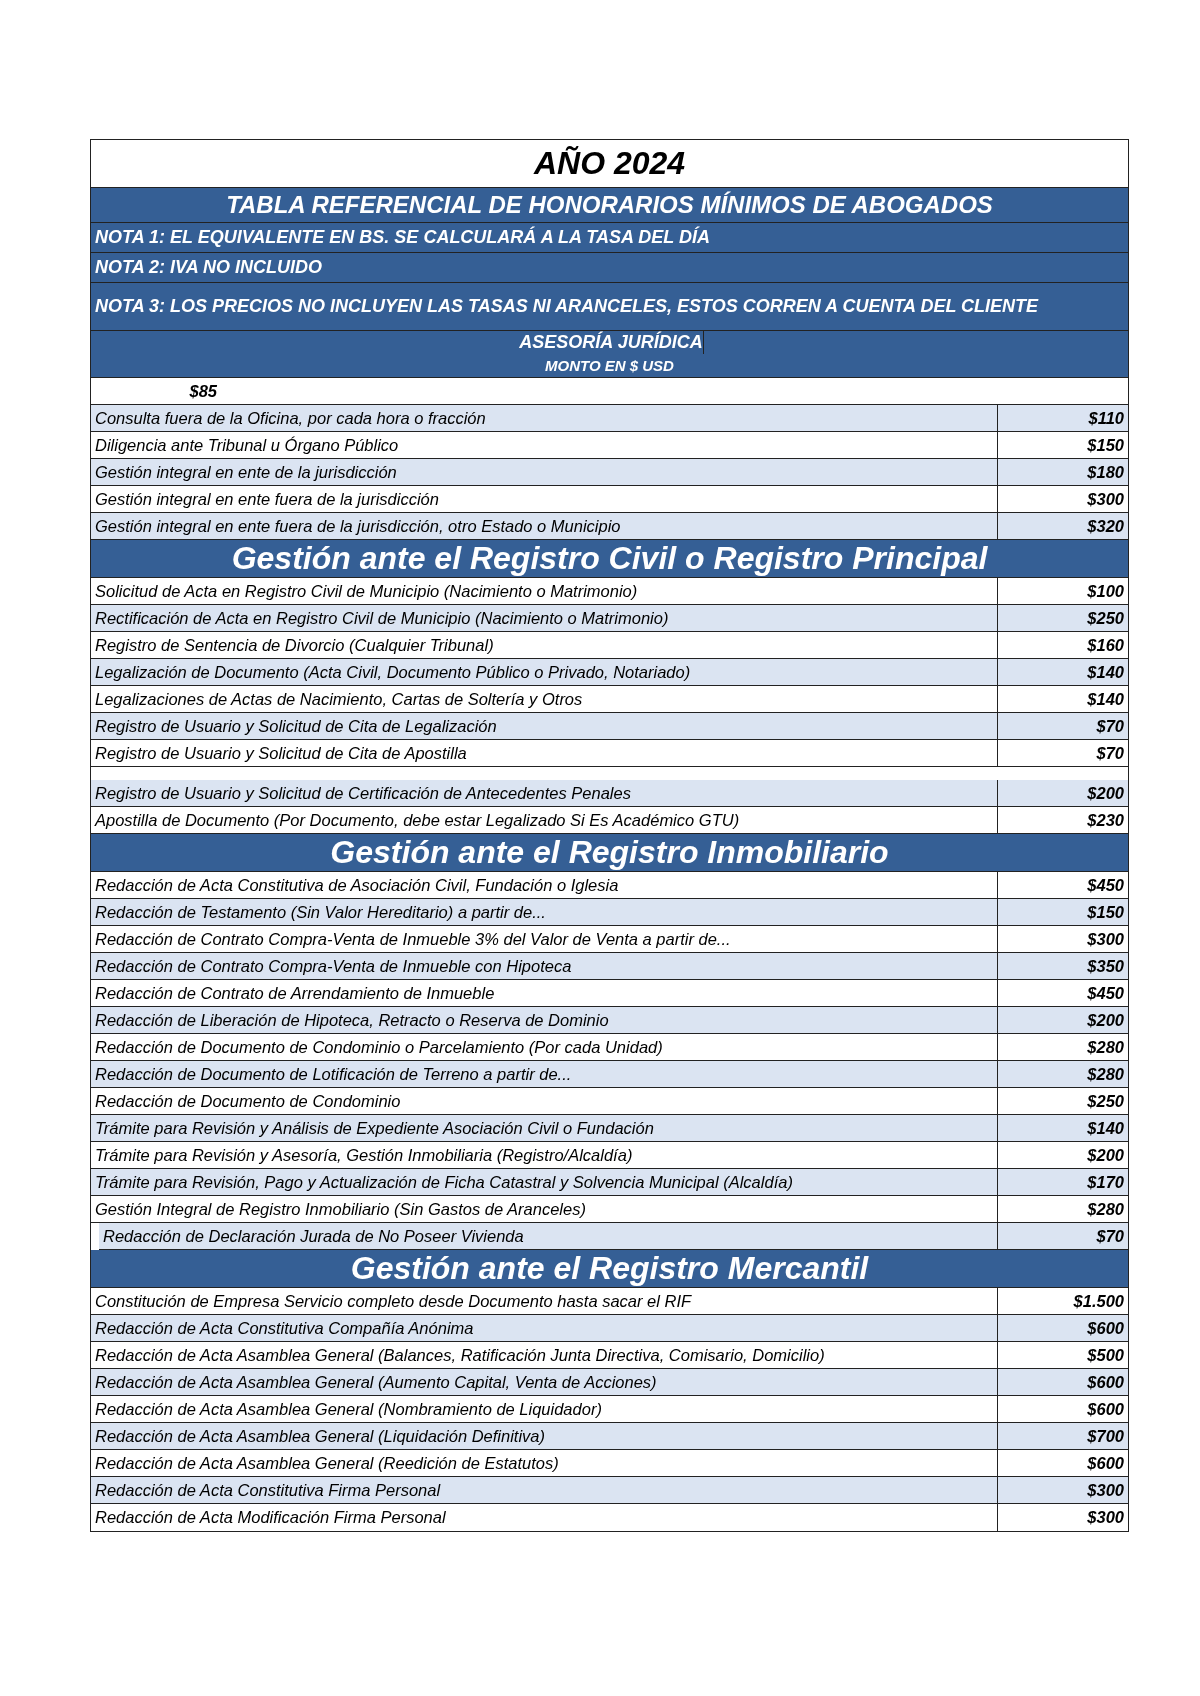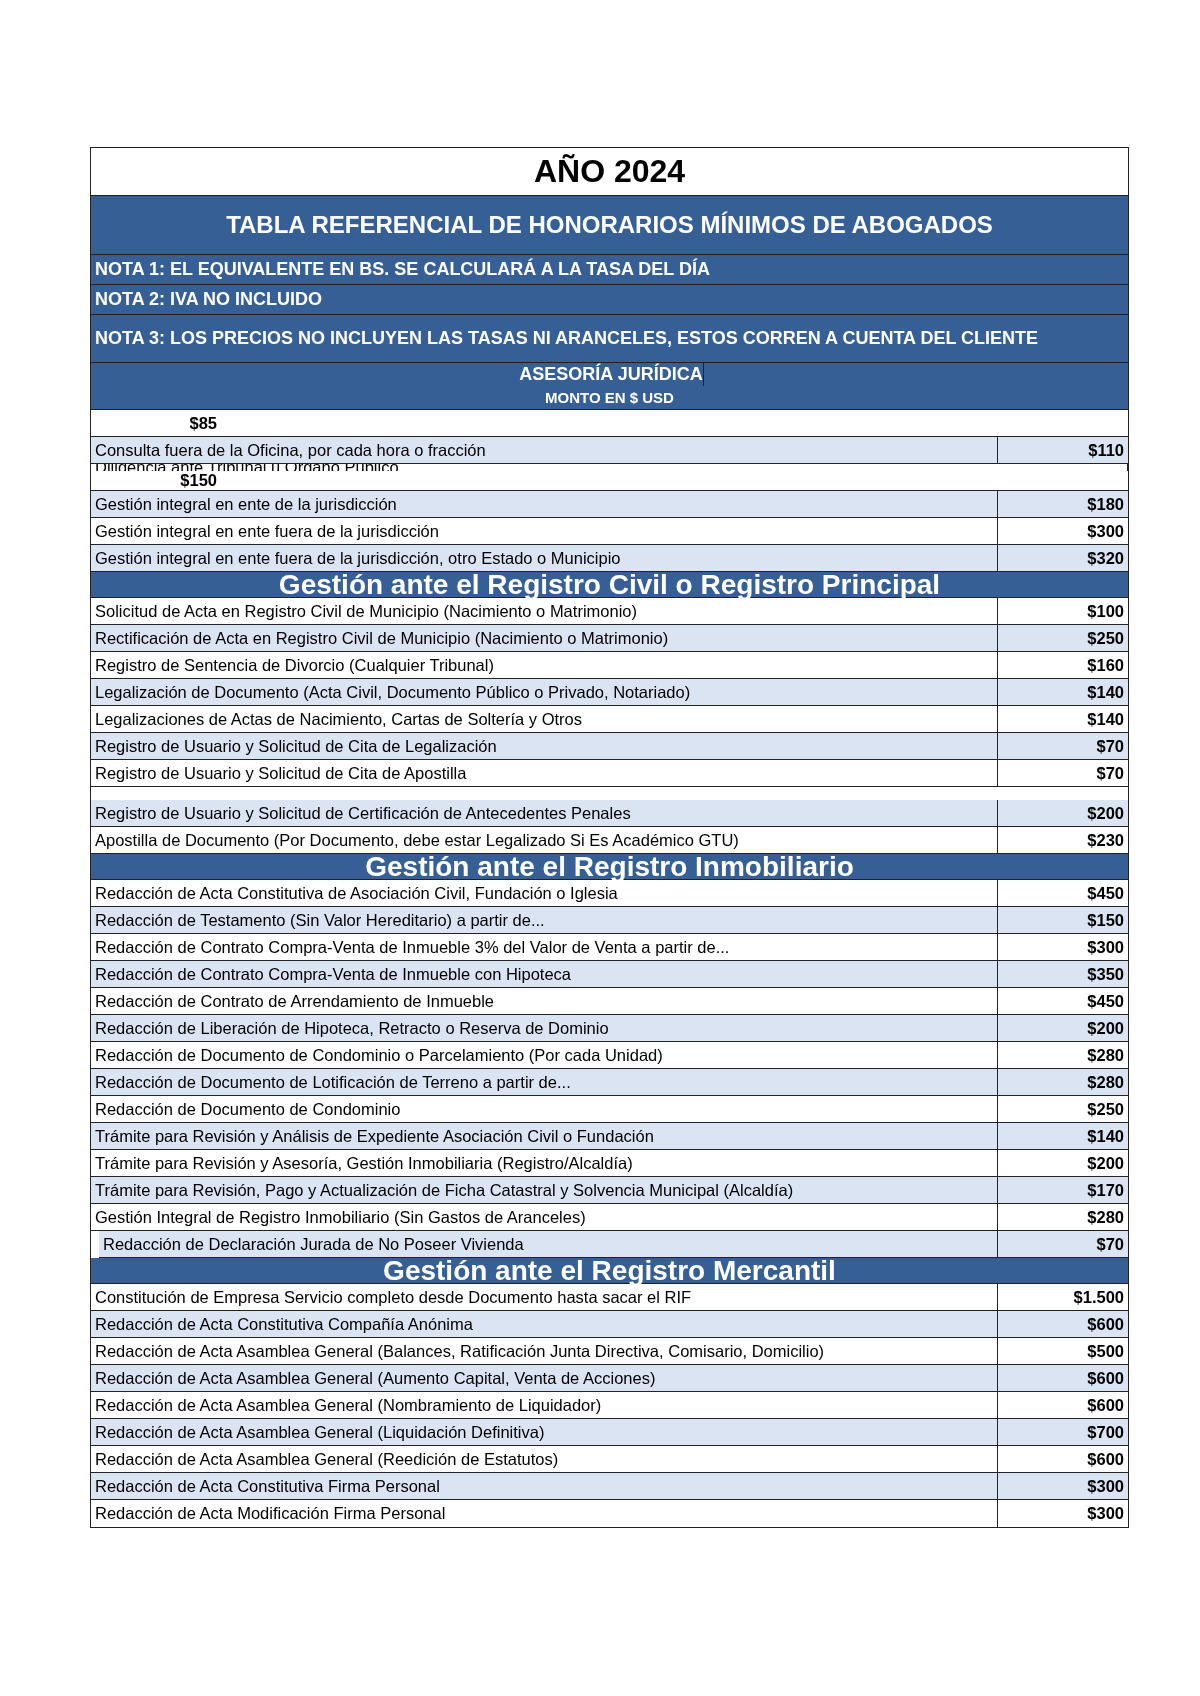--- a/index.html
+++ b/index.html
@@ -1,31 +1,31 @@
 <!DOCTYPE html>
 <html><head>
 <meta charset="utf-8">
 <style>
   html, body { margin: 0; padding: 0; background: #ffffff; }
   body { width: 1200px; height: 1696px; position: relative; font-family: "Liberation Sans", sans-serif; color: #000; }
   .sheet {
-    position: absolute; left: 90px; top: 147px; width: 1039px;
-    border: 1.5px solid #222; box-sizing: border-box;
+    position: absolute; left: 90px; top: 139px; width: 1039px;
+    border: 1.5px solid #222; box-sizing: border-box; font-style: italic;
   }
   .row { display: flex; box-sizing: border-box; border-bottom: 1.5px solid #222; }
   .row:last-child { border-bottom: none; }
   .year { height: 48px; background: #fff; justify-content: center; align-items: center; font-weight: bold; font-size: 32px; }
   .band { background: #355f95; color: #fff; font-weight: bold; align-items: center; }
-  .title { height: 59px; justify-content: center; font-size: 24px; }
+  .title { height: 35px; justify-content: center; font-size: 24px; }
   .note { height: 30px; padding-left: 4px; font-size: 18px; }
   .note.tall { height: 48px; }
   .hdr { height: 47px; flex-direction: column; }
   .hdr .c1 { flex: 1; padding-left: 4px; font-size: 18px; display:flex; align-items:center; border-right: 1.5px solid #222; height: 100%; box-sizing: border-box; }
   .hdr .c2 { width: 130px; text-align: center; font-size: 15px; line-height: 23px; display:flex; align-items:center; justify-content:center; }
-  .section { height: 26px; justify-content: center; font-size: 28px; }
+  .section { height: 38px; justify-content: center; font-size: 32px; }
   .item { height: 27px; font-size: 16.5px; align-items: stretch; }
   .item:nth-child(even) { background: #dbe4f2; }
   .item .desc { flex: 1; padding-left: 4px; display: flex; align-items: center; border-right: 1.5px solid #222; white-space: nowrap; overflow: hidden; }
   .item .amt { width: 130px; padding-right: 4px; display: flex; align-items: center; justify-content: flex-end; font-weight: bold; box-sizing: border-box; }
   .group .item:nth-child(odd) { background: #ffffff; }
   .group .item:nth-child(even) { background: #dbe4f2; }
 </style>
 </head>
 <body>
 
@@ -41,21 +41,21 @@
   </div>
   <div id="body-rows">
       <div class="group">
         <div class="row item" style="border-bottom: 1.5px solid rgb(34, 34, 34);">
           <div class="amt">$85</div>
         </div>
         <div class="row item" style="border-bottom: 1.5px solid rgb(34, 34, 34);">
           <div class="desc">Consulta fuera de la Oficina, por cada hora o fracción</div>
           <div class="amt">$110</div>
         </div>
-        <div class="row item" style="border-bottom: 1.5px solid rgb(34, 34, 34); flex-direction: column;">
+        <div class="row item" style="border-bottom: 1.5px solid rgb(34, 34, 34);">
           <div class="desc">Diligencia ante Tribunal u Órgano Público</div>
           <div class="amt">$150</div>
         </div>
         <div class="row item" style="border-bottom: 1.5px solid rgb(34, 34, 34);">
           <div class="desc">Gestión integral en ente de la jurisdicción</div>
           <div class="amt">$180</div>
         </div>
         <div class="row item" style="border-bottom: 1.5px solid rgb(34, 34, 34);">
           <div class="desc">Gestión integral en ente fuera de la jurisdicción</div>
           <div class="amt">$300</div>

